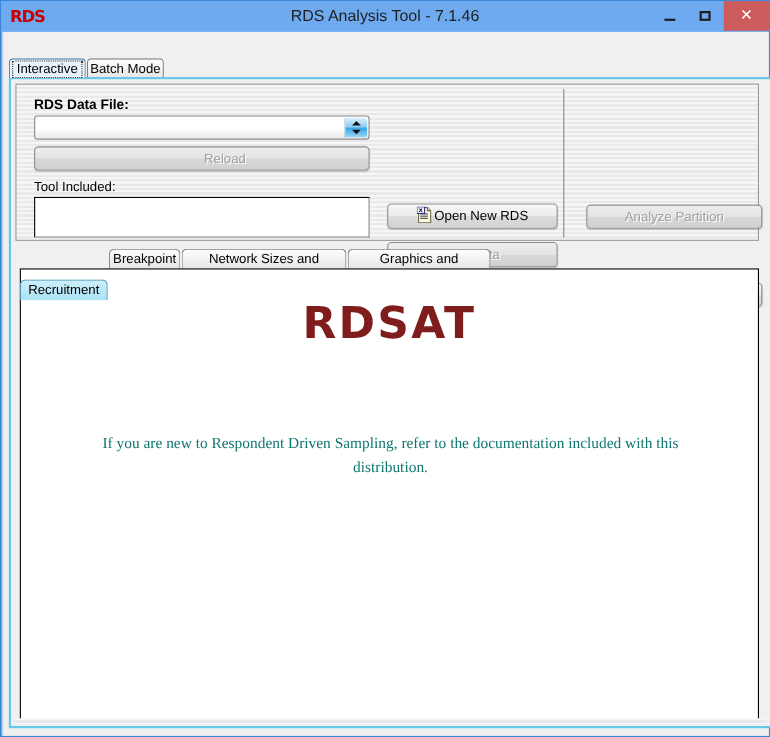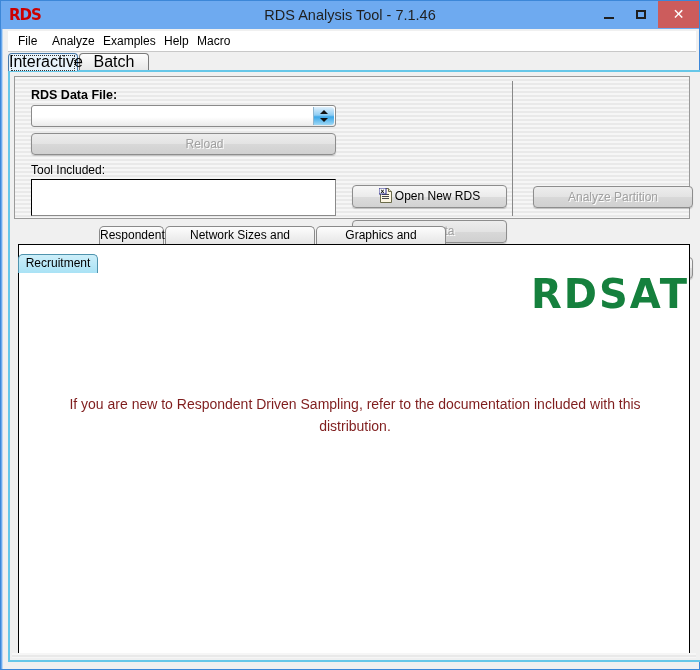--- a/index.html
+++ b/index.html
@@ -128,21 +128,21 @@
     width: 688px; height: 18px;
   }
   .ttab {
     position: absolute;
     top: 0;
     height: 18px;
     box-sizing: border-box;
     border: 1px solid #7a7a7a;
     border-bottom: none;
     border-radius: 4px 4px 0 0;
-    font-size: 16px;
+    font-size: 12px;
     line-height: 16px;
     text-align: center;
     color: #000;
     cursor: default;
     font-family: "Liberation Sans", sans-serif;
   }
   .ttab.sel {
     background: #e8f3fb;
     border-color: #4a7aa8;
     z-index: 3;
@@ -333,45 +333,45 @@
     left: 8px; top: 172px;
     width: 672px; height: 411px;
     box-sizing: border-box;
     background: #ffffff;
     border: 1px solid #000000;
   }
   #rdsat-logo {
     position: absolute;
     left: 0; top: 26px;
     width: 100%;
-    text-align: right;
+    text-align: center;
     font-family: "DejaVu Sans", sans-serif;
     font-weight: bold;
     font-size: 40px;
     letter-spacing: 2px;
-    color: #15803d;
+    color: #7f1d1d;
   }
   #subtitle {
     position: absolute;
     left: 0; top: 80px;
     width: 100%;
     text-align: center;
     font-family: "Liberation Serif", serif;
     font-size: 15px;
     color: #000000;
   }
   #hint {
     position: absolute;
     left: 45px; top: 148px;
     width: 582px;
     text-align: center;
-    font-family: Liberation Sans, sans-serif;
+    font-family: Liberation Serif, serif;
     font-size: 14px;
     line-height: 22px;
-    color: #7f1d1d;
+    color: #0f766e;
   }
 
   
   #bottomstrip {
     position: absolute;
     left: 2px; bottom: 2px;
     width: 684px; height: 5px;
   }
 </style>
 </head>
@@ -389,27 +389,20 @@
     <div class="winbtn" id="btn-max">
       <div id="max-box"></div>
     </div>
     <div class="winbtn" id="btn-close">
       <span class="glyph">✕</span>
     </div>
   </div>
 
   <div id="client">
 
-    <div id="menubar">
-      <div class="menu-item" style="left:6px;">File</div>
-      <div class="menu-item" style="left:40px;">Analyze</div>
-      <div class="menu-item" style="left:91px;">Examples</div>
-      <div class="menu-item" style="left:152px;">Help</div>
-      <div class="menu-item" style="left:185px;">Macro</div>
-    </div>
 
     <div id="toptabs">
       <div class="ttab sel" id="ttab-0">
         <span class="focusrect"></span>
         <span class="lbl">Interactive</span>
       </div>
       <div class="ttab unsel" id="ttab-1">
         <span class="lbl">Batch Mode</span>
       </div>
     </div>
@@ -472,21 +465,21 @@
         <div class="btn" id="btn-change-opts">
           <span class="btxt">Change Options</span>
         </div>
       </div>
 
       <div id="innertabs">
         <div class="itab sel" style="left:0px;width:80px;">
           <span>Recruitment</span>
         </div>
         <div class="itab" style="left:81px;width:65px;">
-          <span>Respondent</span>
+          <span>Breakpoint</span>
         </div>
         <div class="itab" style="left:147px;width:150px;">
           <span>Network Sizes and Homophily</span>
         </div>
         <div class="itab" style="left:298px;width:130px;">
           <span>Graphics and Histograms</span>
         </div>
       </div>
 
       <div id="content">

